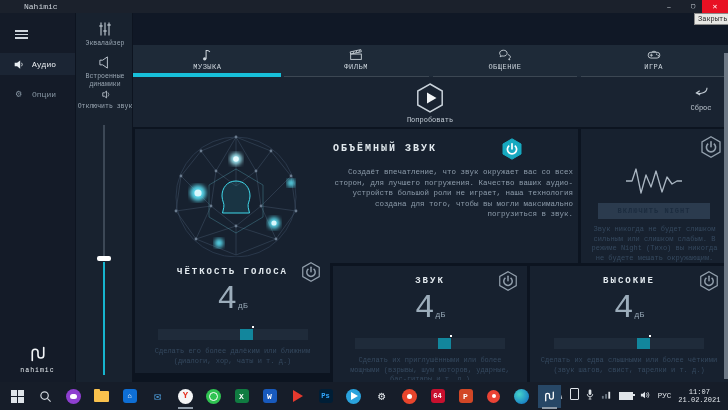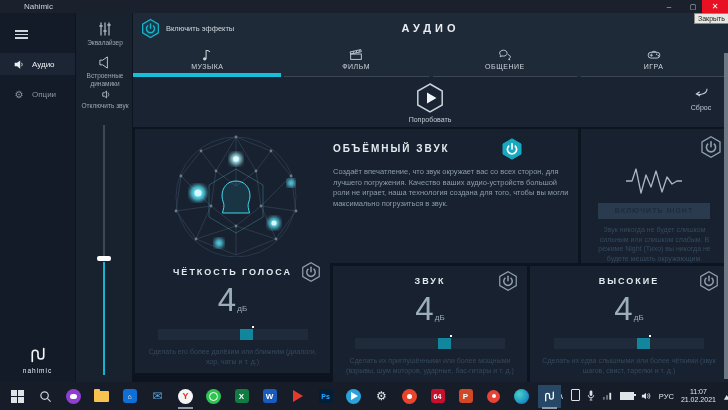--- a/index.html
+++ b/index.html
@@ -1,17 +1,17 @@
 <!DOCTYPE html>
 <html><head>
 <meta charset="utf-8">
 <style>
   html,body{margin:0;padding:0;background:#000;}
   #root{position:relative;width:728px;height:410px;overflow:hidden;
-        font-family:Liberation Sans, sans-serif;background:#c4b5fd;color:#cfd8e0;
+        font-family:Liberation Mono, monospace;background:#c4b5fd;color:#cfd8e0;
         -webkit-font-smoothing:antialiased;}
   
   .titlebar{position:absolute;left:0;top:0;width:728px;height:13px;background:#1b212c;}
   .titlebar .title{position:absolute;left:24px;top:2px;font-size:8px;color:#cdd3da;}
   .winbtn{position:absolute;top:0;height:13px;width:26px;text-align:center;font-size:8px;
           line-height:13px;color:#c9cfd6;}
   .winbtn.min{left:656px;}
   .winbtn.max{left:680px;font-size:7px;}
   .winbtn.close{left:702px;background:#e81123;color:#fff;}
   .tooltip{position:absolute;left:694px;top:13px;background:#e7e7e4;border:1px solid #8a8a8a;
@@ -57,21 +57,21 @@
   .p-surround{left:2px;top:2px;width:443px;height:134px;}
   .p-stab{left:448px;top:2px;width:147px;height:134px;}
   .p-voice{left:2px;top:130px;width:195px;height:116px;}
   .p-bass{left:200px;top:139px;width:194px;height:116px;}
   .p-treble{left:397px;top:139px;width:198px;height:116px;}
   .ptitle{font-size:10px;font-weight:bold;letter-spacing:2px;color:#e3eaef;}
   .desc{font-size:7.5px;line-height:10.5px;color:#8d9cab;}
   .dim{color:#35495f;}
   .p-surround .ptitle{position:absolute;left:198px;top:14px;}
   .p-surround .hexwrap{position:absolute;left:365px;top:8px;}
-  .p-surround .desc{position:absolute;left:198px;top:38px;width:240px;}
+  .p-surround .desc{position:absolute;left:198px;top:38px;width:240px;text-align:right;}
   .sphere{position:absolute;left:6px;top:2px;}
   .p-stab .ptitle{position:absolute;left:10px;top:10px;width:116px;text-align:center;font-size:9.5px;line-height:12px;}
   .p-stab .hexwrap{position:absolute;left:118px;top:6px;}
   .p-stab .wave{position:absolute;left:43px;top:36px;}
   .nightbtn{position:absolute;left:17px;top:74px;width:112px;height:16px;background:#2b3b4e;
             color:#1c2c3f;font-size:7px;font-weight:bold;letter-spacing:1px;text-align:center;line-height:16px;}
   .p-stab .desc{position:absolute;left:8px;top:96px;width:131px;text-align:center;font-size:7px;line-height:9.5px;}
   .small .ptitle{position:absolute;left:0;top:10px;width:100%;text-align:center;font-size:9px;}
   .small .hexwrap{position:absolute;right:6px;top:4px;}
   .value{position:absolute;left:0;top:24px;width:100%;text-align:center;color:#9cadbb;}
@@ -181,31 +181,20 @@
       </span>
       <div>Отключить звук</div>
     </div>
     <div class="vtrack"></div>
     <div class="vfill"></div>
     <div class="vhandle"></div>
   </div>
 
   <div class="main">
 
-    <div class="mheader">
-      <div style="position:absolute;left:7px;top:5px;">
-        <svg width="21" height="21" viewBox="0 0 24 24">
-          <polygon points="12,1.8 21,7 21,17 12,22.2 3,17 3,7" fill="rgba(23,180,206,0.12)" stroke="#17b4ce" stroke-width="1.4"></polygon>
-          <path d="M12 6.8 v5" stroke="#17b4ce" stroke-width="1.6" stroke-linecap="round"></path>
-          <path d="M9.2 8.6 a4.6 4.6 0 1 0 5.6 0" fill="none" stroke="#17b4ce" stroke-width="1.6"></path>
-        </svg>
-      </div>
-      <span class="fxlabel">Включить эффекты</span>
-      <div class="pagetitle">АУДИО</div>
-    </div>
 
     <div class="tabs">
       <div class="tab active">
         <svg width="15" height="15" viewBox="0 0 16 16">
           <path d="M6.5 12.5 V3.8 c2-0.4 3.2 0.2 4 1.6" fill="none" stroke="#cdd5dc" stroke-width="1.1"></path>
           <circle cx="5" cy="12.6" r="1.8" fill="#cdd5dc"></circle>
         </svg>
         <span class="lbl">МУЗЫКА</span>
         <span class="under"></span>
       </div>

